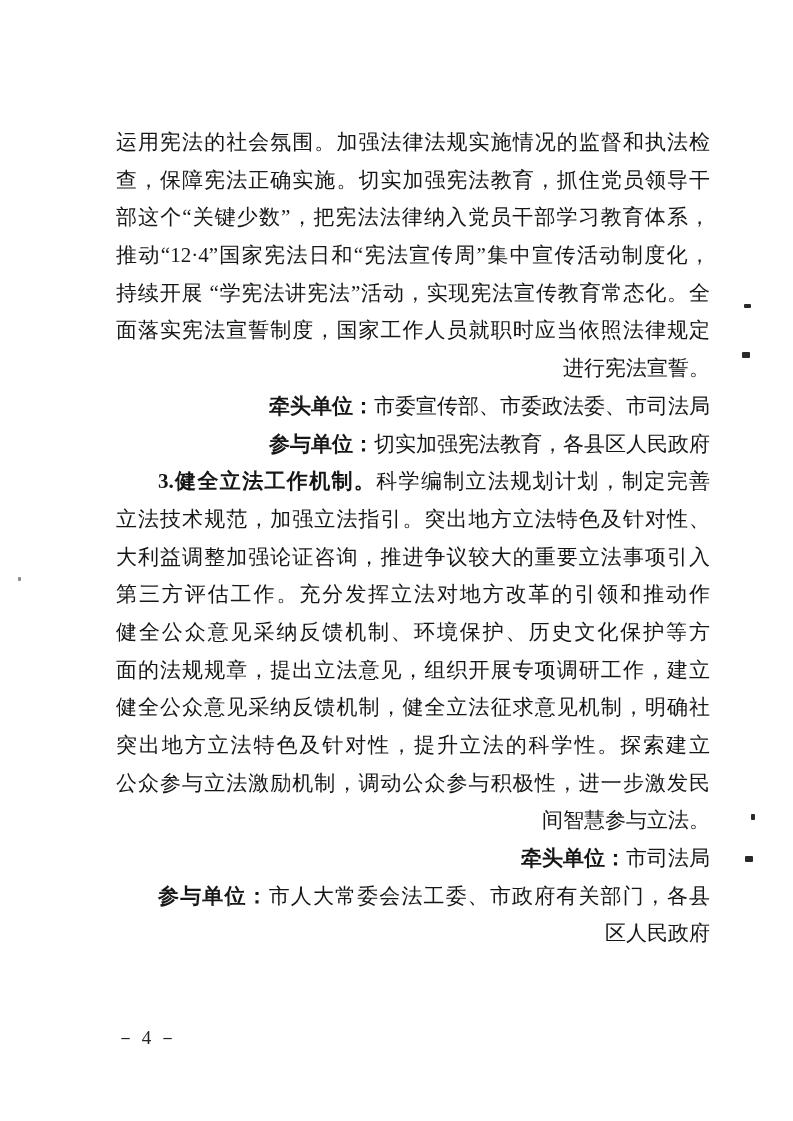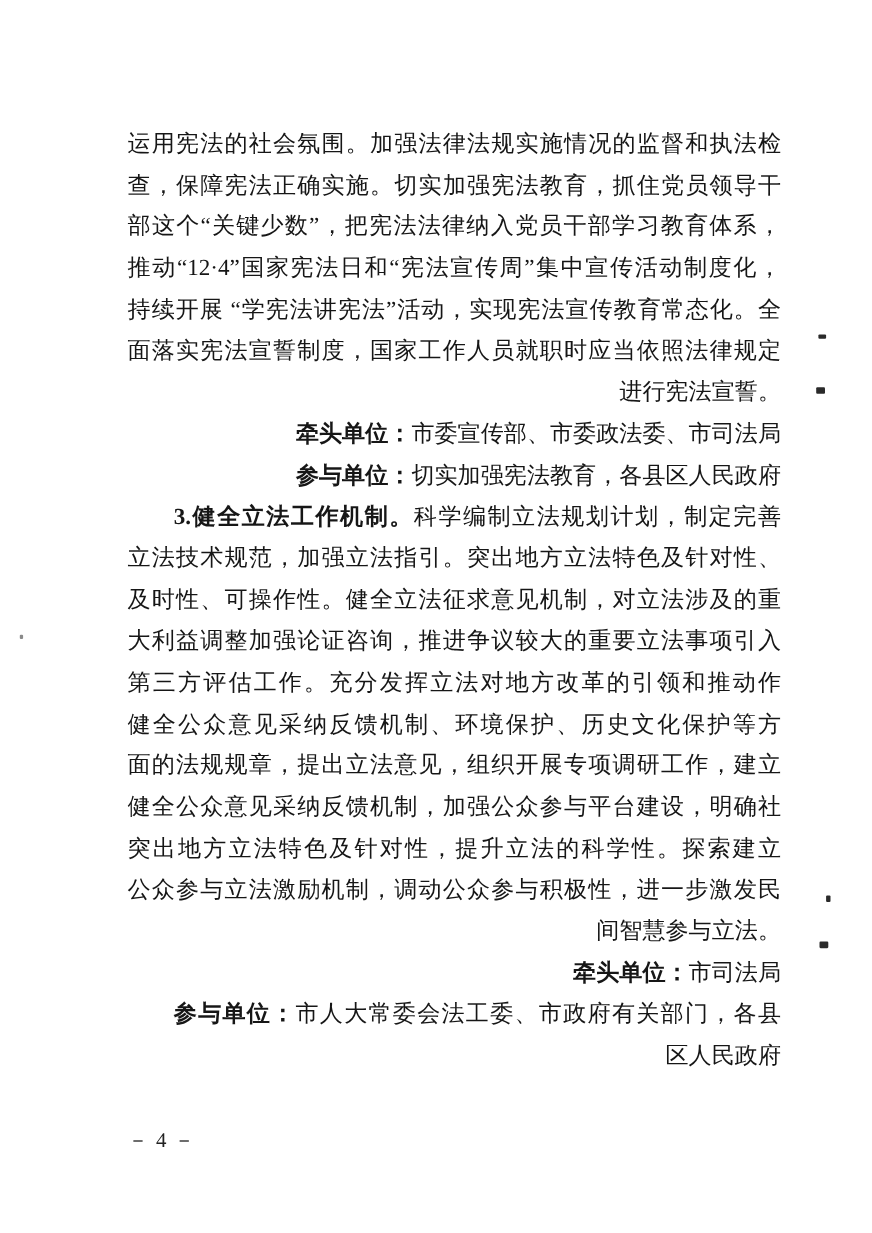--- a/index.html
+++ b/index.html
@@ -8,21 +8,21 @@
     background:#ffffff;
     font-family:"Liberation Serif","DejaVu Serif",serif;
     position:relative;
     overflow:hidden;
   }
   .page{
     position:absolute;left:0;top:0;width:793px;height:1121px;
     background:#ffffff;color:#161616;
   }
   .textcol{
-    position:absolute;left:116px;top:112px;width:594px;
+    position:absolute;left:116px;top:124px;width:594px;
   }
   .line{
     height:37.7px;line-height:37.7px;
     font-size:21px;
     white-space:nowrap;
     overflow:hidden;
     color:#161616;
     text-align:right;
   }
   .line.fill{
@@ -53,26 +53,25 @@
       <div class="line fill"><span>查，保障宪法正确实施。切实加强宪法教育，抓住党员领导干</span></div>
       <div class="line fill"><span>部这个“关键少数”，把宪法法律纳入党员干部学习教育体系，</span></div>
       <div class="line fill"><span>推动“12·4”国家宪法日和“宪法宣传周”集中宣传活动制度化，</span></div>
       <div class="line fill"><span>持续开展 “学宪法讲宪法”活动，实现宪法宣传教育常态化。全</span></div>
       <div class="line fill"><span>面落实宪法宣誓制度，国家工作人员就职时应当依照法律规定</span></div>
       <div class="line"><span>进行宪法宣誓。</span></div>
       <div class="line indent"><span class="b">牵头单位：</span><span>市委宣传部、市委政法委、市司法局</span></div>
       <div class="line indent"><span class="b">参与单位：</span><span>切实加强宪法教育，各县区人民政府</span></div>
       <div class="line indent fill"><span class="b">3.健全立法工作机制。</span><span>科学编制立法规划计划，制定完善</span></div>
       <div class="line fill"><span>立法技术规范，加强立法指引。突出地方立法特色及针对性、</span></div>
-      <div class="line fill"><span>及时性、可操作性。健全立法征求意见机制，对立法涉及的重</span></div>
       <div class="line fill"><span>大利益调整加强论证咨询，推进争议较大的重要立法事项引入</span></div>
       <div class="line fill"><span>第三方评估工作。充分发挥立法对地方改革的引领和推动作</span></div>
       <div class="line fill"><span>健全公众意见采纳反馈机制、环境保护、历史文化保护等方</span></div>
       <div class="line fill"><span>面的法规规章，提出立法意见，组织开展专项调研工作，建立</span></div>
-      <div class="line fill"><span>健全公众意见采纳反馈机制，加强公众参与平台建设，明确社</span></div>
+      <div class="line fill"><span>健全公众意见采纳反馈机制，健全立法征求意见机制，明确社</span></div>
       <div class="line fill"><span>突出地方立法特色及针对性，提升立法的科学性。探索建立</span></div>
       <div class="line fill"><span>公众参与立法激励机制，调动公众参与积极性，进一步激发民</span></div>
       <div class="line"><span>间智慧参与立法。</span></div>
       <div class="line indent"><span class="b">牵头单位：</span><span>市司法局</span></div>
       <div class="line indent fill"><span class="b">参与单位：</span><span>市人大常委会法工委、市政府有关部门，各县</span></div>
       <div class="line"><span>区人民政府</span></div>
     </div>
   <div class="footer">－ 4 －</div>
   <div class="speck a"></div>
   <div class="speck b2"></div>

